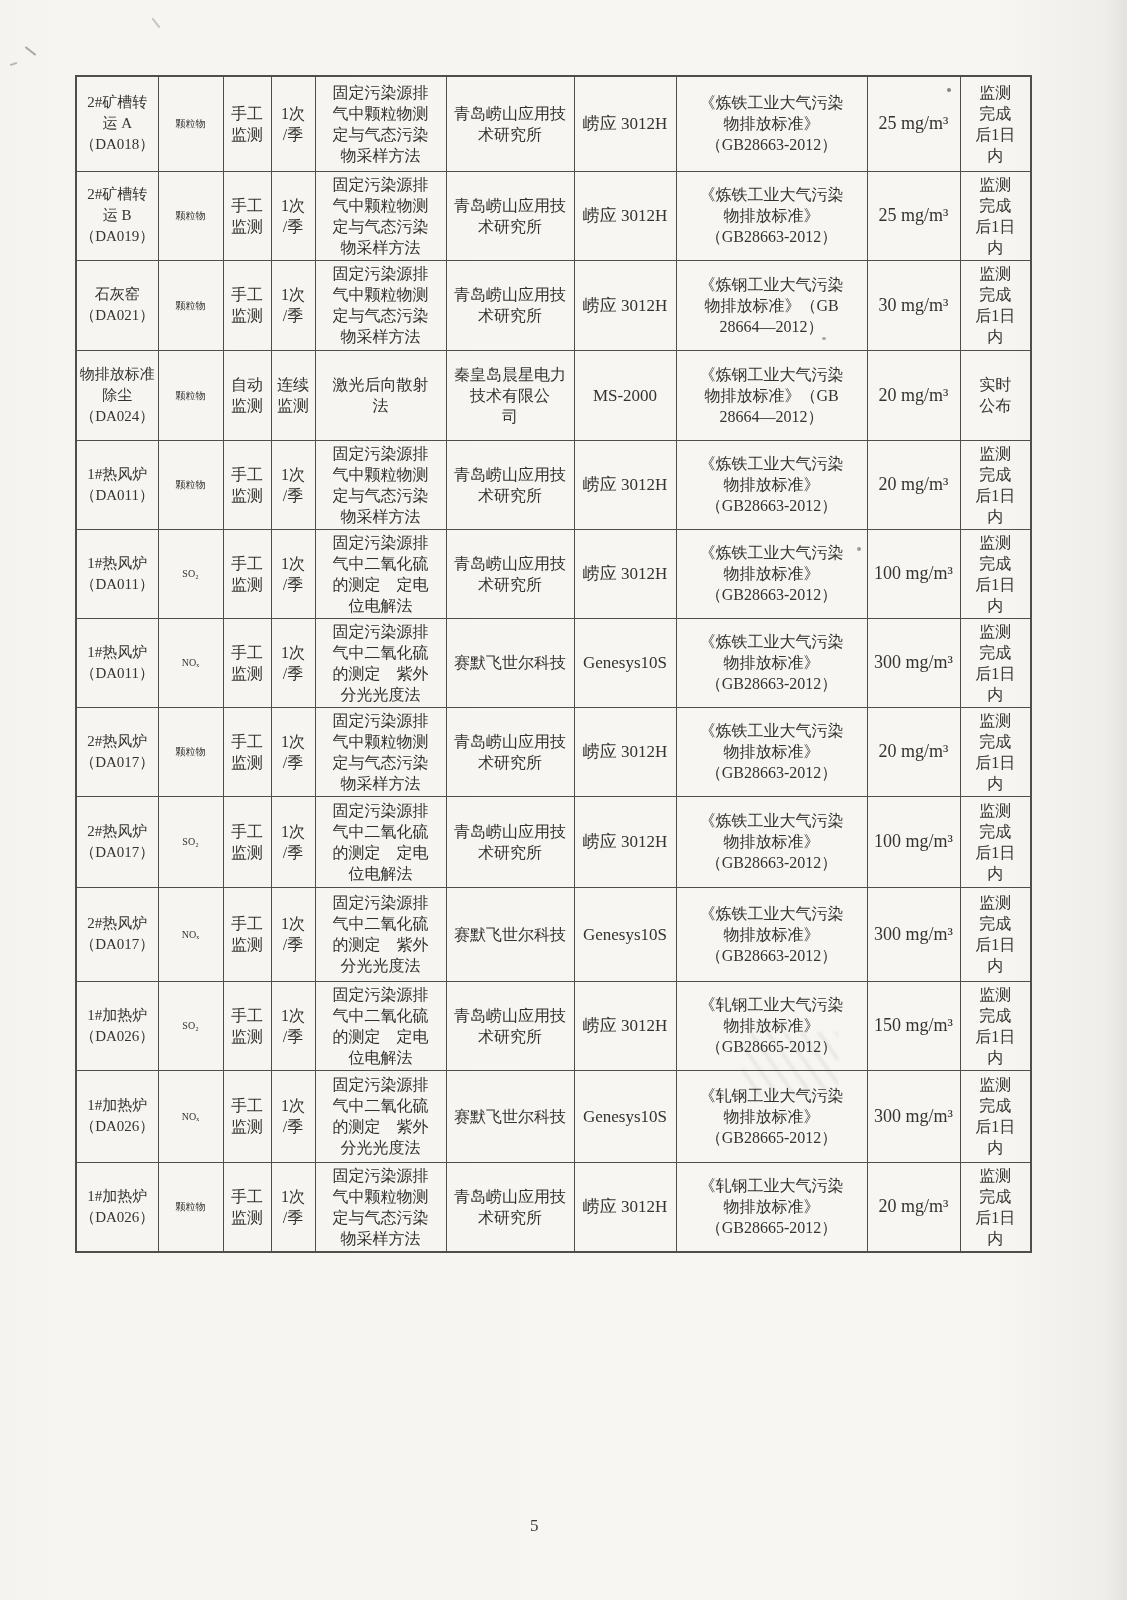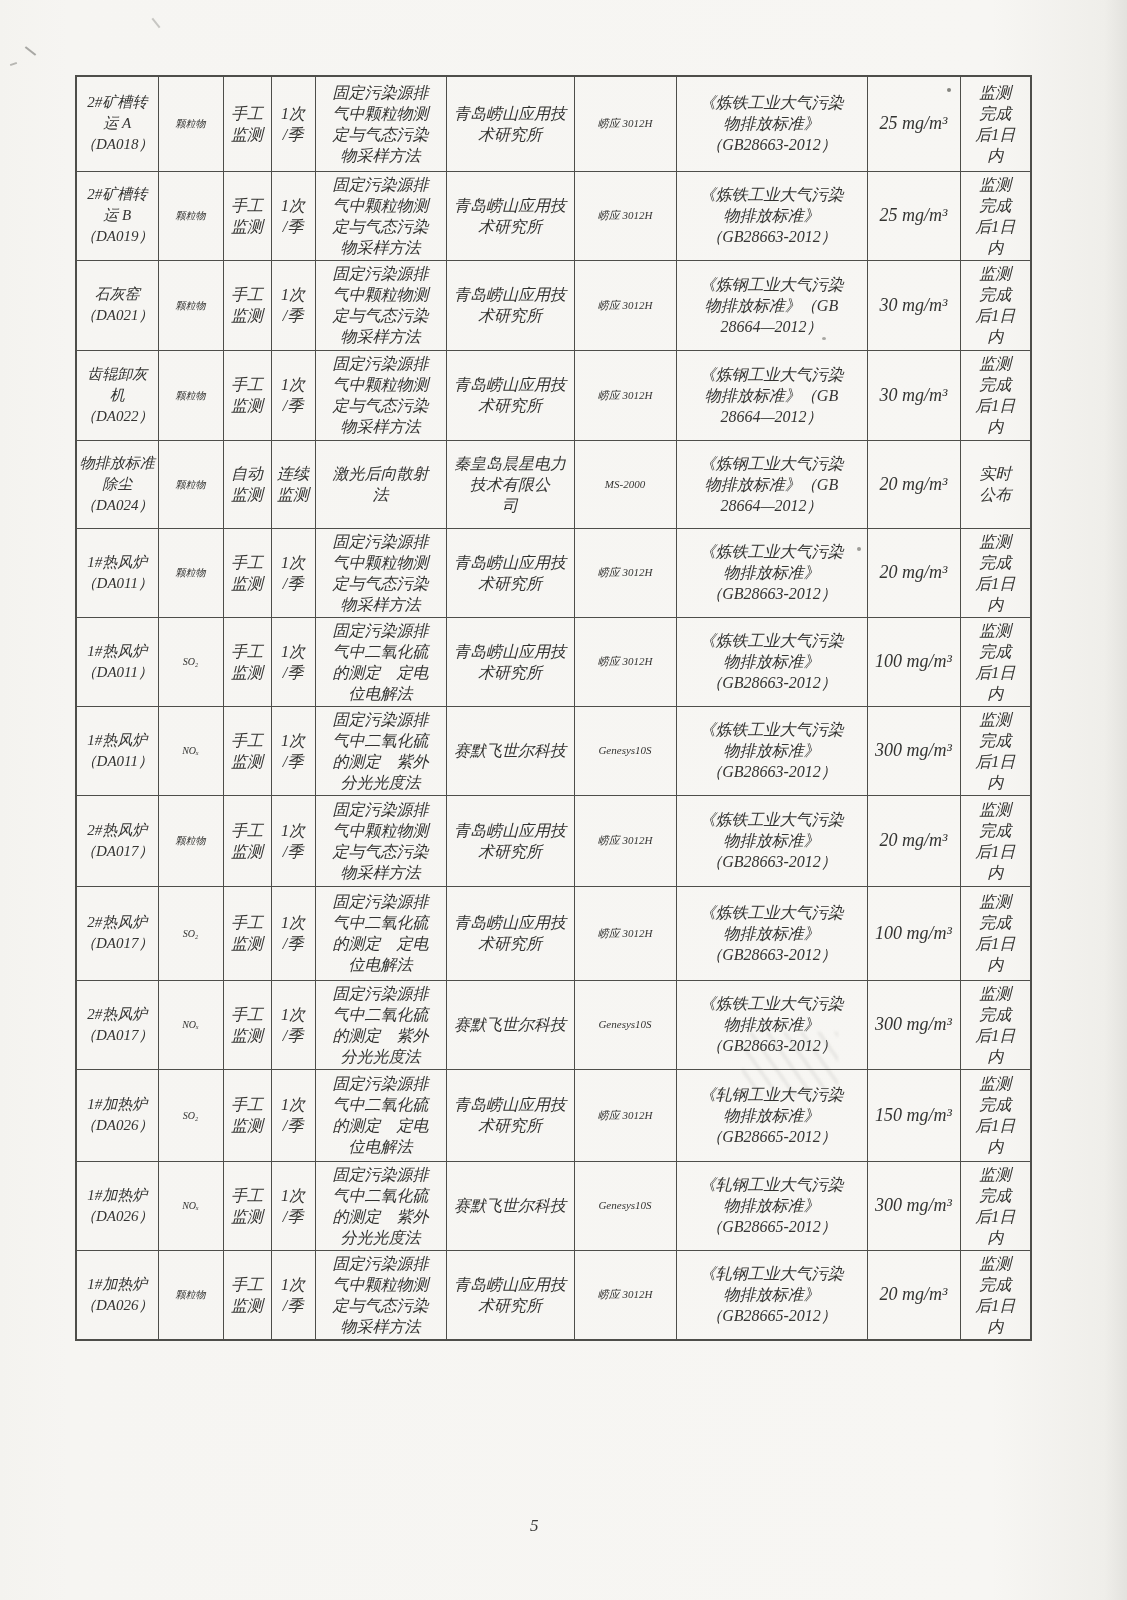--- a/index.html
+++ b/index.html
@@ -7,42 +7,41 @@
     background:#e8e7e3;
     font-family:"Liberation Serif","DejaVu Serif","DejaVu Sans",serif;
   }
   .page{
     position:relative;
     width:1127px;height:1600px;
     margin:0 auto;
     background:linear-gradient(90deg,#f4f3ef 0%,#f6f5f2 6%,#f7f6f3 88%,#efeeea 98%,#e3e2de 100%);
     overflow:hidden;
     color:#343432;
-    font-style:italic;
   }
   table.mon-table{
     position:absolute;
     left:75px;top:75px;
     border-collapse:collapse;
     table-layout:fixed;
     width:957px;
   }
   .mon-table td{
     border:1.6px solid #4e4e4a;
     text-align:center;
     vertical-align:middle;
     white-space:pre-line;
     font-size:16px;
     line-height:21px;
     padding:2px 1px;
     color:#333331;
   }
   .mon-table{border:2.2px solid #4e4e4a;}
   .mon-table td[data-name="cell-outlet-name"]{font-size:15px;}
-  .mon-table td[data-name="cell-instrument"]{font-size:11px;}
+  .mon-table td[data-name="cell-instrument"]{font-size:17px;}
   .mon-table td[data-name="cell-limit"]{font-size:18px;}
   .mon-table td[data-name="cell-pollutant"]{font-size:10px;}
   tbody tr:nth-child(1){height:95px}
   tbody tr:nth-child(2){height:85px}
   tbody tr:nth-child(3){height:90px}
   tbody tr:nth-child(4){height:90px}
   tbody tr:nth-child(5){height:88px}
   tbody tr:nth-child(6){height:71px}
   tbody tr:nth-child(7){height:89px}
   tbody tr:nth-child(8){height:88px}
@@ -169,45 +168,20 @@
     <td data-name="cell-standard">《炼钢工业大气污染
 物排放标准》（GB
 28664—2012）</td>
     <td data-name="cell-limit">30 mg/m³</td>
     <td data-name="cell-publication">监测
 完成
 后1日
 内</td>
   </tr>
         <tr data-name="table-row">
-    <td data-name="cell-outlet-name">齿辊卸灰
-机
-（DA022）</td>
-    <td data-name="cell-pollutant">颗粒物</td>
-    <td data-name="cell-monitor-type">手工
-监测</td>
-    <td data-name="cell-frequency">1次
-/季</td>
-    <td data-name="cell-method">固定污染源排
-气中颗粒物测
-定与气态污染
-物采样方法</td>
-    <td data-name="cell-agency">青岛崂山应用技
-术研究所</td>
-    <td data-name="cell-instrument">崂应 3012H</td>
-    <td data-name="cell-standard">《炼钢工业大气污染
-物排放标准》（GB
-28664—2012）</td>
-    <td data-name="cell-limit">30 mg/m³</td>
-    <td data-name="cell-publication">监测
-完成
-后1日
-内</td>
-  </tr>
-        <tr data-name="table-row">
     <td data-name="cell-outlet-name">物排放标准
 除尘
 （DA024）</td>
     <td data-name="cell-pollutant">颗粒物</td>
     <td data-name="cell-monitor-type">自动
 监测</td>
     <td data-name="cell-frequency">连续
 监测</td>
     <td data-name="cell-method">激光后向散射
 法</td>

